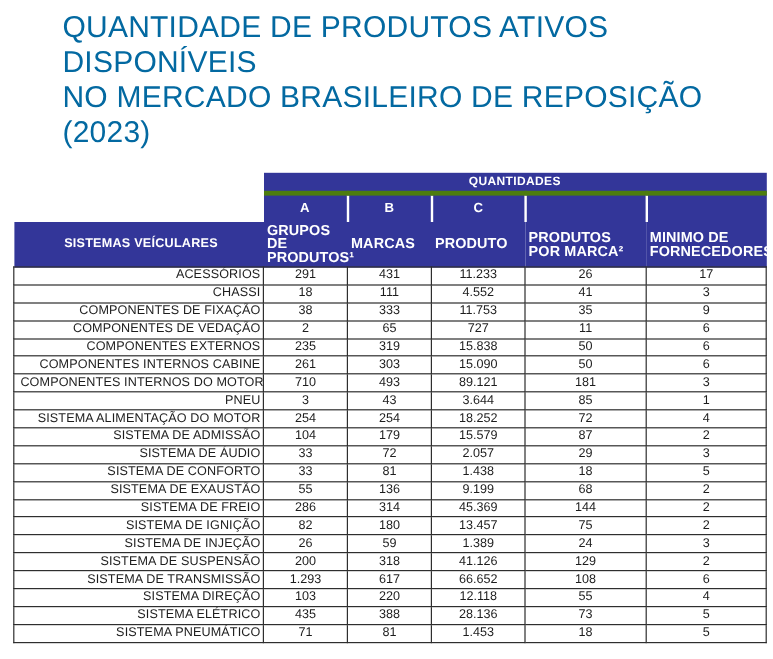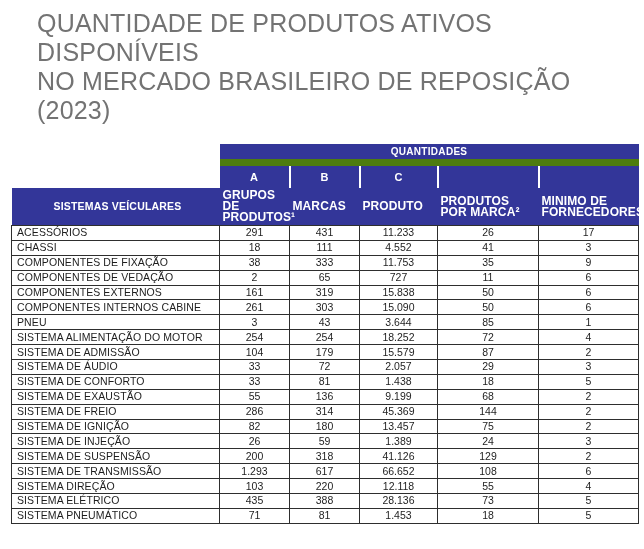--- a/index.html
+++ b/index.html
@@ -5,22 +5,22 @@
   html,body{margin:0;padding:0;}
   body{
     width:644px;height:549px;background:#ffffff;
     font-family:"Liberation Sans", sans-serif;
     overflow:hidden;
   }
   .page{width:644px;height:549px;position:relative;}
 
   
   .title-block{
-    padding:9px 0 0 37px;
-    color:#737373;
+    padding:9px 0 0 52px;
+    color:#0369a1;
     font-size:25px;
     line-height:29px;
     letter-spacing:0.2px;
     font-weight:400;
   }
 
   
   table.data-table{
     border-collapse:collapse;
     table-layout:fixed;
@@ -30,21 +30,21 @@
   .blue{
     background:#333699;
     color:#ffffff;
     font-weight:bold;
   }
   
   td.qty-group{
     font-size:10px;
     text-align:center;
     height:13px;
-    border-bottom:7px solid #4d7c0f;
+    border-bottom:4px solid #4d7c0f;
     letter-spacing:0.3px;
   }
   td.no-cell{background:#ffffff;border:none;}
   
   td.letter{
     font-size:11px;
     text-align:center;
     height:20px;
     border-right:2px solid #ffffff;
   }
@@ -72,21 +72,21 @@
     font-size:10.5px;
     color:#1d1d1d;
     height:13.9px;
     padding:0 2px;
     text-align:center;
     white-space:nowrap;
     overflow:hidden;
     line-height:13px;
   }
   tbody td.row-label{
-    text-align:left;
+    text-align:right;
     padding-left:5px;
     letter-spacing:0.1px;
     margin-left:15px;
   }
 </style>
 </head>
 <body>
 
 <div class="page">
 
@@ -155,35 +155,43 @@
         <tr>
           <td class="row-label">COMPONENTES DE VEDAÇÃO</td>
           <td>2</td>
           <td>65</td>
           <td>727</td>
           <td>11</td>
           <td>6</td>
         </tr>
         <tr>
           <td class="row-label">COMPONENTES EXTERNOS</td>
-          <td>161</td>
+          <td>235</td>
           <td>319</td>
           <td>15.838</td>
           <td>50</td>
           <td>6</td>
         </tr>
         <tr>
           <td class="row-label">COMPONENTES INTERNOS CABINE</td>
           <td>261</td>
           <td>303</td>
           <td>15.090</td>
           <td>50</td>
           <td>6</td>
         </tr>
         <tr>
+          <td class="row-label">COMPONENTES INTERNOS DO MOTOR</td>
+          <td>710</td>
+          <td>493</td>
+          <td>89.121</td>
+          <td>181</td>
+          <td>3</td>
+        </tr>
+        <tr>
           <td class="row-label">PNEU</td>
           <td>3</td>
           <td>43</td>
           <td>3.644</td>
           <td>85</td>
           <td>1</td>
         </tr>
         <tr>
           <td class="row-label">SISTEMA ALIMENTAÇÃO DO MOTOR</td>
           <td>254</td>

